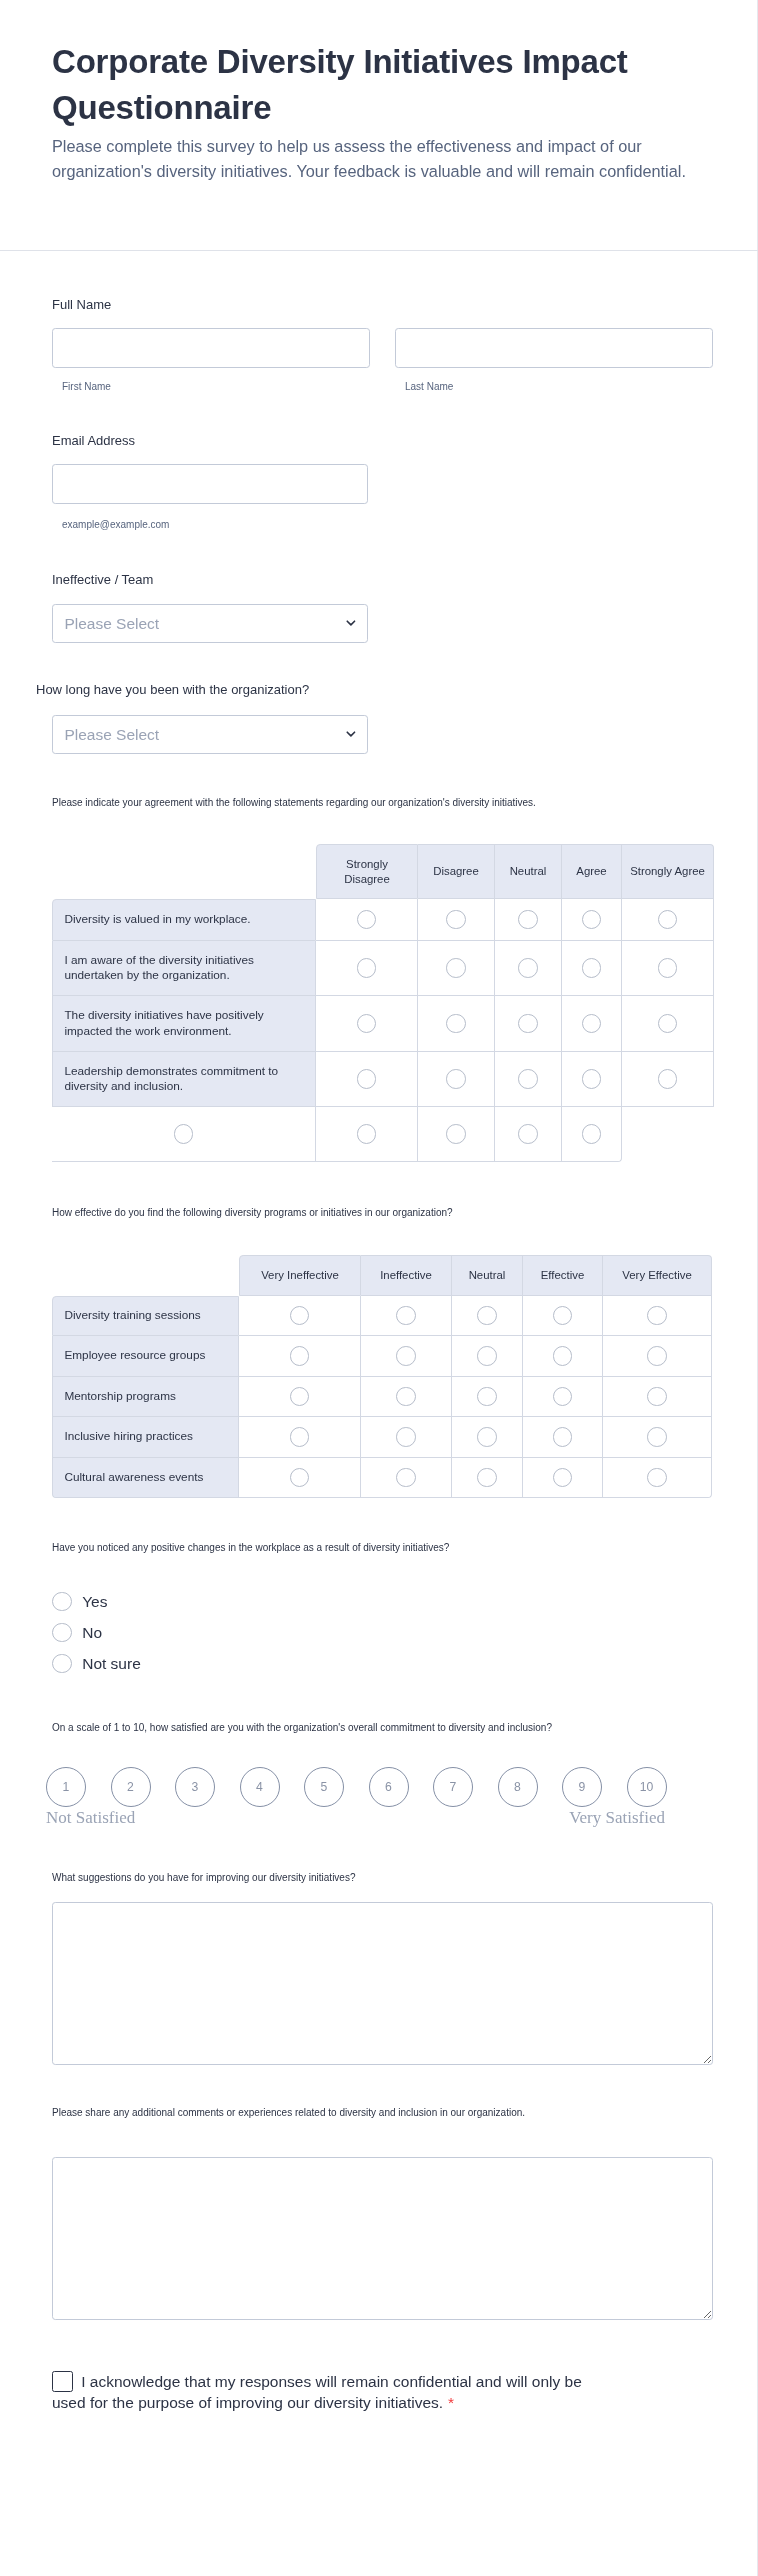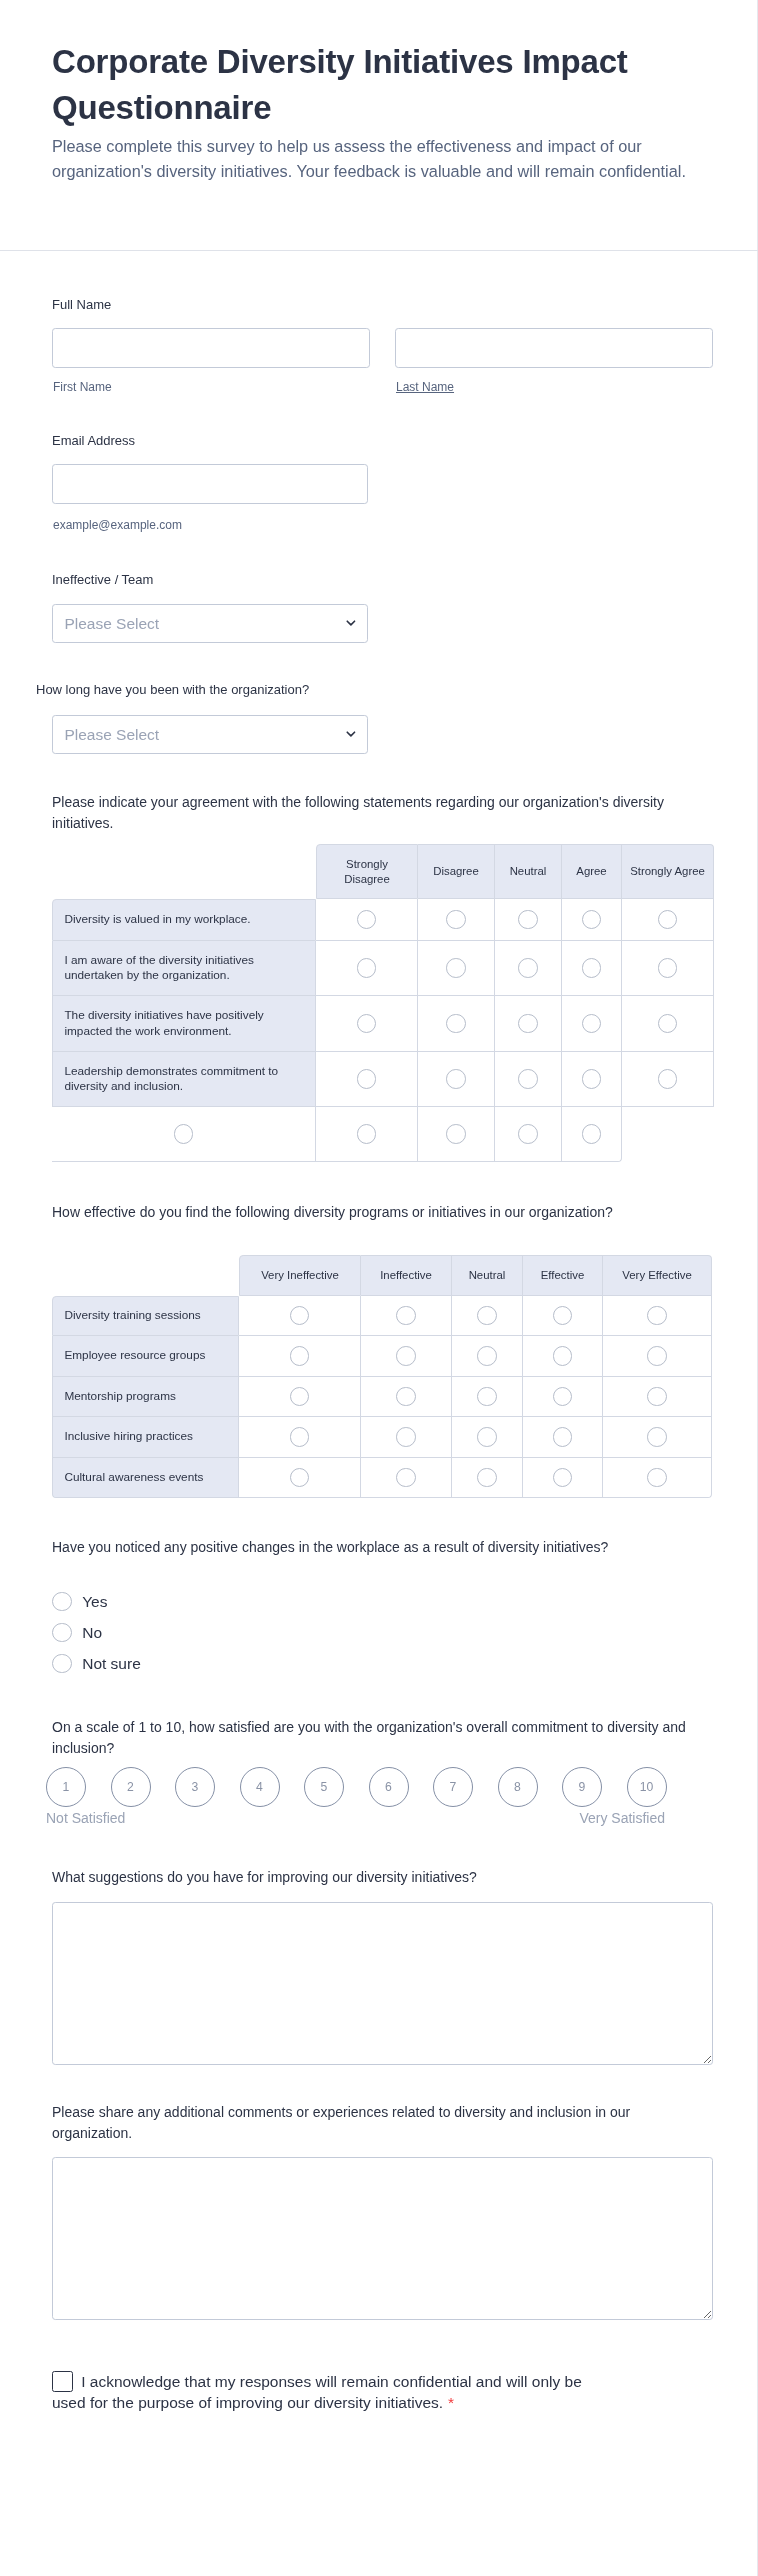--- a/index.html
+++ b/index.html
@@ -6,22 +6,22 @@
   html, body { width: 758px; height: 2576px; background: #ffffff; }
   body { font-family: "Liberation Sans", sans-serif; color: var(--text, #2c3345); position: relative; overflow: hidden; }
   .page { position: relative; width: 758px; height: 2576px; border-right: 0.8px solid #e6e8ee; }
   .abs { position: absolute; }
 
   .title { left: 52px; top: 39px; width: 661px; font-size: 33px; line-height: 46px; font-weight: 700; color: var(--text, #2c3345); letter-spacing: -0.2px; }
   .desc { left: 52px; top: 134px; width: 652px; font-size: 16.3px; line-height: 25px; color: var(--muted, #57647e); }
   .divider { left: 0; top: 250px; width: 758px; height: 0.8px; background: #dfe2e9; }
 
   .label { font-size: 13px; line-height: 19.6px; color: var(--text, #2c3345); }
-  .qlabel { font-size: 14px; line-height: 21px; color: var(--text, #2c3345); width: 644px; }
-  .sublabel { font-size: 12px; line-height: 14.7px; color: var(--muted, #57647e); }
+  .qlabel { font-size: 10px; line-height: 21px; color: var(--text, #2c3345); width: 644px; }
+  .sublabel { font-size: 10px; line-height: 14.7px; color: var(--muted, #57647e); margin-left: 9px; }
 
   .input { height: 40px; border: 0.8px solid var(--border, #c3cad8); border-radius: 3.3px; background: #fff; font-family: "Liberation Sans", sans-serif; font-size: 13px; padding: 0 9.8px; color: var(--text, #2c3345); outline: none; }
 
   .select { height: 39px; width: 316px; border: 0.8px solid var(--border, #c3cad8); border-radius: 3.3px; background: #fff; display: flex; align-items: center; justify-content: space-between; padding: 0 11.4px; cursor: pointer; }
   .select .ph { font-size: 15.5px; color: var(--placeholder, #9aa3b5); }
   .select svg { width: 9.8px; height: 6.5px; }
 
   .matrix { display: grid; left: 52px; width: 661px; }
   .m1 { grid-template-columns: 264px 102px 77px 67px 60px 92px; grid-template-rows: 55px 42px 55px 56px 55px 55px; }
   .m2 { grid-template-columns: 187px 122px 91px 71px 80px 109px; grid-template-rows: 41px 40px 41px 40px 41px 40px; }
@@ -37,42 +37,42 @@
   .cell.opt.br { border-bottom-right-radius: 4.1px; }
   .radio { width: 19.6px; height: 19.6px; border-radius: 50%; border: 0.8px solid var(--radio, #b6bdca); background: #fff; cursor: pointer; }
 
   .options { left: 52px; }
   .option { display: flex; align-items: center; height: 31px; cursor: pointer; }
   .option .radio { margin-right: 10.6px; }
   .option .opt-text { font-size: 15.5px; color: var(--text, #2c3345); }
 
   .scale { left: 46px; display: flex; gap: 24.5px; }
   .scale-circle { width: 40px; height: 40px; border-radius: 50%; border: 0.8px solid var(--scale-border, #8590a6); display: flex; align-items: center; justify-content: center; font-size: 12.2px; color: var(--scale-num, #8a93a6); cursor: pointer; background: #fff; }
-  .scale-label { font-size: 14px; line-height: 14.7px; color: var(--placeholder, #9aa3b5); }
+  .scale-label { font-size: 17px; line-height: 14.7px; color: var(--placeholder, #9aa3b5); font-family: Liberation Serif, serif; }
 
   textarea.ta { left: 52px; width: 661px; height: 163px; border: 0.8px solid var(--border, #c3cad8); border-radius: 3.3px; background: #fff; resize: vertical; font-family: "Liberation Sans", sans-serif; font-size: 13px; padding: 8.2px 9.8px; outline: none; color: var(--text, #2c3345); }
 
   .ack { left: 52px; top: 2371px; width: 538px; font-size: 15.5px; line-height: 21px; color: var(--text, #2c3345); }
   .checkbox { display: inline-block; width: 21px; height: 21px; border: 1.6px solid var(--text, #2c3345); border-radius: 2.4px; vertical-align: -4.9px; margin-right: 8.2px; cursor: pointer; background: #fff; }
   .req { color: var(--required, #f23a3c); margin-left: 4.9px; }
 </style>
 </head>
 <body>
 
 <div class="page">
 
   <h1 class="abs title">Corporate Diversity Initiatives Impact Questionnaire</h1>
   <p class="abs desc">Please complete this survey to help us assess the effectiveness and impact of our organization's diversity initiatives. Your feedback is valuable and will remain confidential.</p>
   <div class="abs divider"></div>
 
   <div class="abs label" style="left:52px;top:295px;">Full Name</div>
   <input class="abs input" type="text" style="left: 52px; top: 328px; width: 318px;" value="">
   <input class="abs input" type="text" style="left: 395px; top: 328px; width: 318px;" value="">
   <div class="abs sublabel" style="left:53px;top:380px;">First Name</div>
-  <div class="abs sublabel" style="left:396px;top:380px;text-decoration:underline;">Last Name</div>
+  <div class="abs sublabel" style="left:396px;top:380px;">Last Name</div>
 
   <div class="abs label" style="left:52px;top:431px;">Email Address</div>
   <input class="abs input" type="email" style="left: 52px; top: 464px; width: 316px;" value="">
   <div class="abs sublabel" style="left:53px;top:518px;">example@example.com</div>
 
   <div class="abs label" style="left:52px;top:570px;">Ineffective / Team</div>
   <div class="abs select" style="left:52px;top:604px;">
     <span class="ph">Please Select</span>
     <svg viewBox="0 0 12 8">
         <path d="M1.5 1.5 L6 6 L10.5 1.5" fill="none" stroke="#2c3345" stroke-width="2" stroke-linecap="round" stroke-linejoin="round"></path>

